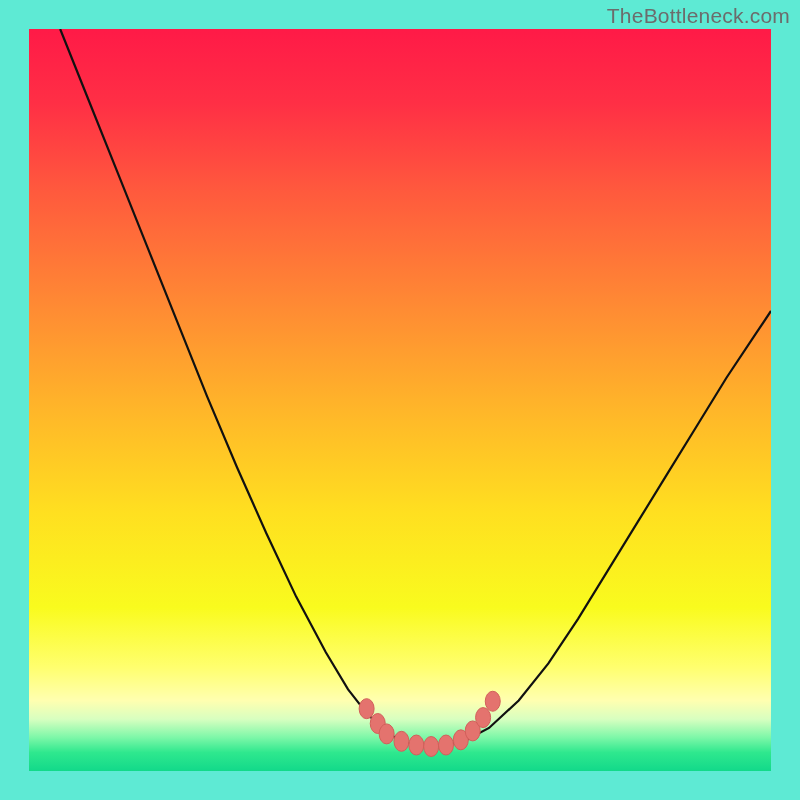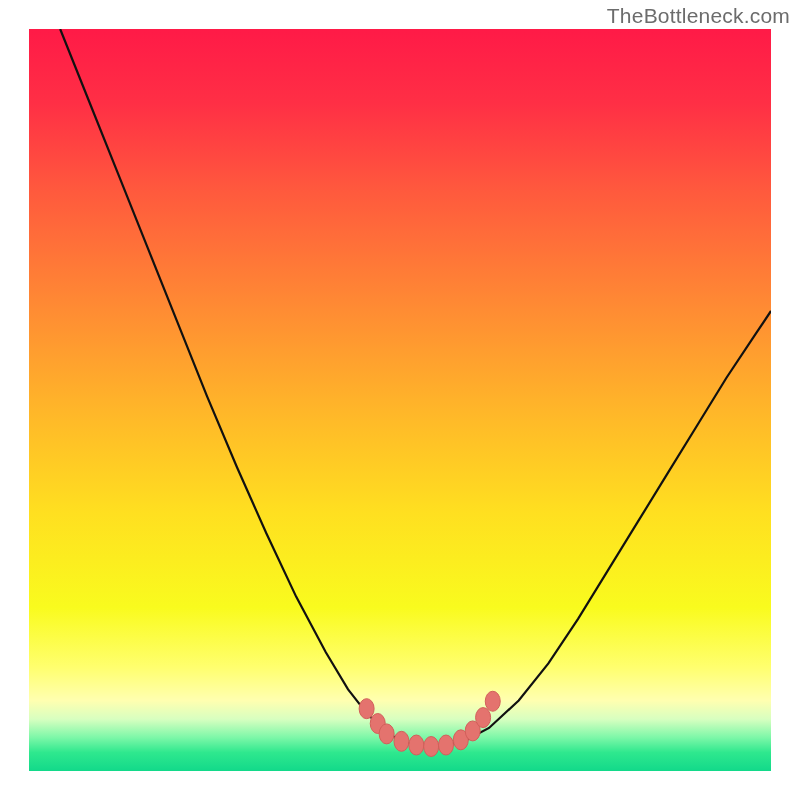--- a/index.html
+++ b/index.html
@@ -7,21 +7,21 @@
     padding: 0;
     width: 800px;
     height: 800px;
     overflow: hidden;
     background: #000;
     font-family: Arial, Helvetica, sans-serif;
   }
   .frame {
     position: absolute;
     inset: 0;
-    background: #ffffff;
+    background: #5eead4;
     padding-left: 35px;
   }
   .plot {
     position: absolute;
     left: 29px;
     top: 29px;
     width: 742px;
     height: 742px;
     overflow: hidden;
   }

